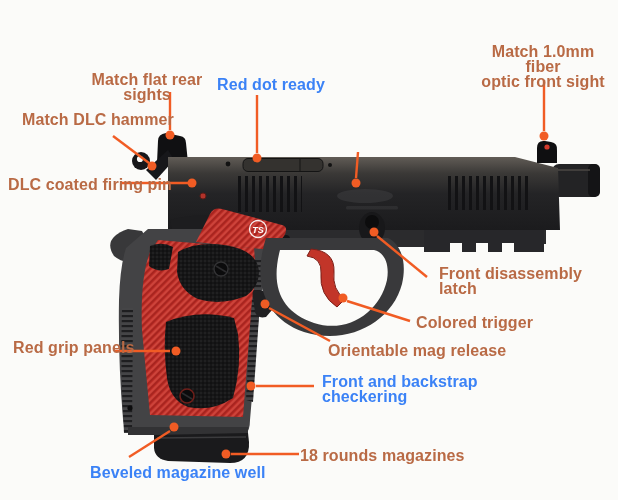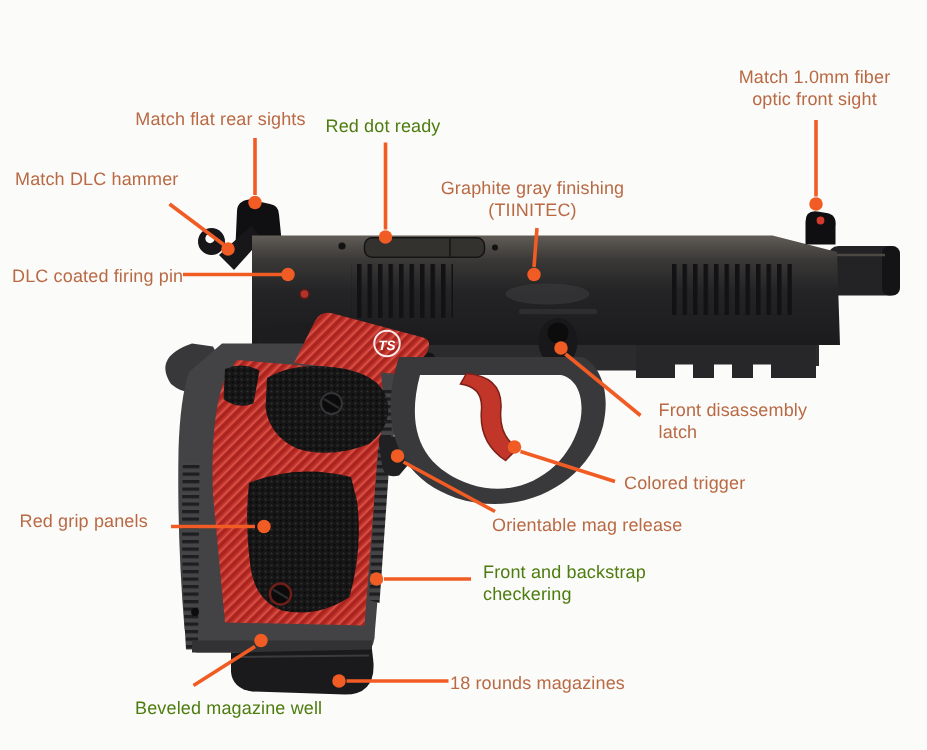--- a/index.html
+++ b/index.html
@@ -6,29 +6,29 @@
   #stage{
     position:relative;
     width:618px;height:500px;
     background:#fbfbf9;
     overflow:hidden;
     font-family:"Liberation Sans", sans-serif;
   }
   #gun-svg{position:absolute;left:0;top:0;}
   .callout{
     position:absolute;
-    font-size:12px;
-    font-weight:400;
+    font-size:16px;
+    font-weight:700;
     line-height:15px;
     letter-spacing:.1px;
     color:#b96a45;
     white-space:nowrap;
   }
   .callout span{display:block;}
-  .callout.dark{color:#4d7c0f;}
+  .callout.dark{color:#3b82f6;}
   .callout.center{text-align:center;white-space:normal;}
 </style>
 </head>
 <body>
 
 <div id="stage">
 
   <svg id="gun-svg" width="618" height="500" viewBox="0 0 618 500">
     <defs>
       <linearGradient id="slideG" x1="0" y1="0" x2="0" y2="1">
@@ -192,26 +192,22 @@
 
   <div class="callout center" style="left:480px;top:44px;width:126px;">
     <span>Match 1.0mm fiber</span>
     <span>optic front sight</span>
   </div>
 
   <div class="callout center" style="left:88px;top:72px;width:118px;">Match flat rear sights</div>
 
   <div class="callout dark" style="left:217px;top:77px;">Red dot ready</div>
 
-  <div class="callout" style="left:10px;top:112px;">Match DLC hammer</div>
-
-  <div class="callout center" style="left:293px;top:118px;width:124px;">
-    <span>Graphite gray finishing</span>
-    <span>(TIINITEC)</span>
-  </div>
+  <div class="callout" style="left:22px;top:112px;">Match DLC hammer</div>
+
 
   <div class="callout" style="left:8px;top:177px;">DLC coated firing pin</div>
 
   <div class="callout" style="left:439px;top:266px;">
     <span>Front disassembly</span>
     <span>latch</span>
   </div>
 
   <div class="callout" style="left:328px;top:343px;">Orientable mag release</div>
 

